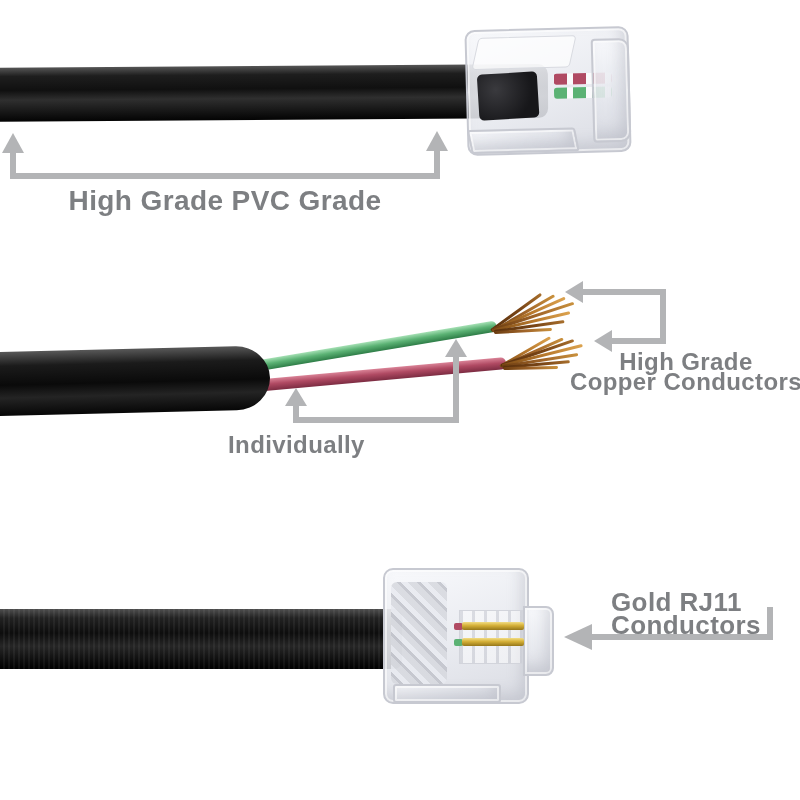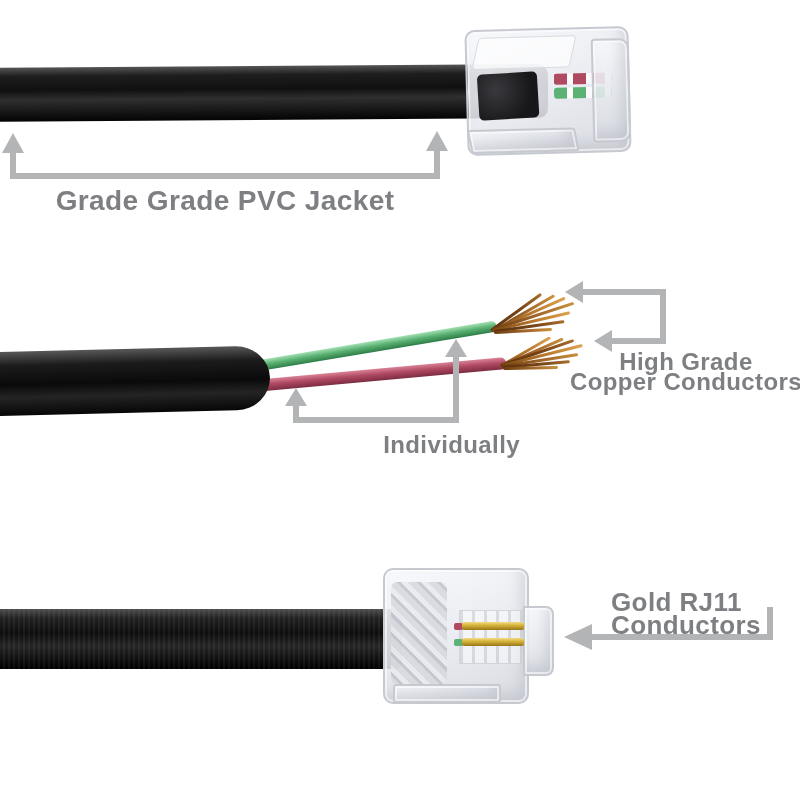--- a/index.html
+++ b/index.html
@@ -78,21 +78,21 @@
   .overlay{position:absolute;left:0;top:0;width:800px;height:800px;z-index:6;pointer-events:none;}
   .ann-line{fill:none;stroke:var(--arrow-gray,#b3b4b6);stroke-width:6;stroke-linejoin:miter;}
   .ann-head{fill:var(--arrow-gray,#b3b4b6);stroke:none;}
   
   .label{
     position:absolute;z-index:7;color:var(--text-gray,#7d7f82);
     font-weight:bold;letter-spacing:0.4px;
   }
   .label span{display:block;}
   .lbl-pvc{left:40px;top:186px;width:370px;text-align:center;font-size:28px;line-height:30px;}
-  .lbl-ins{left:220px;top:435px;width:300px;text-align:right;font-size:24px;line-height:20px;}
+  .lbl-ins{left:228px;top:435px;width:300px;text-align:left;font-size:24px;line-height:20px;}
   .lbl-cop{left:556px;top:352px;width:260px;text-align:center;font-size:24px;line-height:20px;}
   .lbl-gold{left:611px;top:591px;width:190px;text-align:left;font-size:26px;line-height:23px;}
 </style>
 </head>
 <body>
 
 <div class="stage">
 
   <div class="cable cable-top"></div>
 
@@ -159,21 +159,21 @@
       <polygon class="ann-head" points="565,292 583,281 583,303"></polygon>
       <polygon class="ann-head" points="594,341 612,330 612,352"></polygon>
     </g>
     <g>
       <path class="ann-line" d="M591,637 L770,637 L770,607"></path>
       <polygon class="ann-head" points="564,637 592,624 592,650"></polygon>
     </g>
   </svg>
 
   <div class="label lbl-pvc">
-    <span>Grade Grade PVC Jacket</span>
+    <span>High Grade PVC Grade</span>
   </div>
   <div class="label lbl-ins">
     <span>Individually</span>
   </div>
   <div class="label lbl-cop">
     <span>High Grade</span>
     <span>Copper Conductors</span>
   </div>
   <div class="label lbl-gold">
     <span>Gold RJ11</span>

